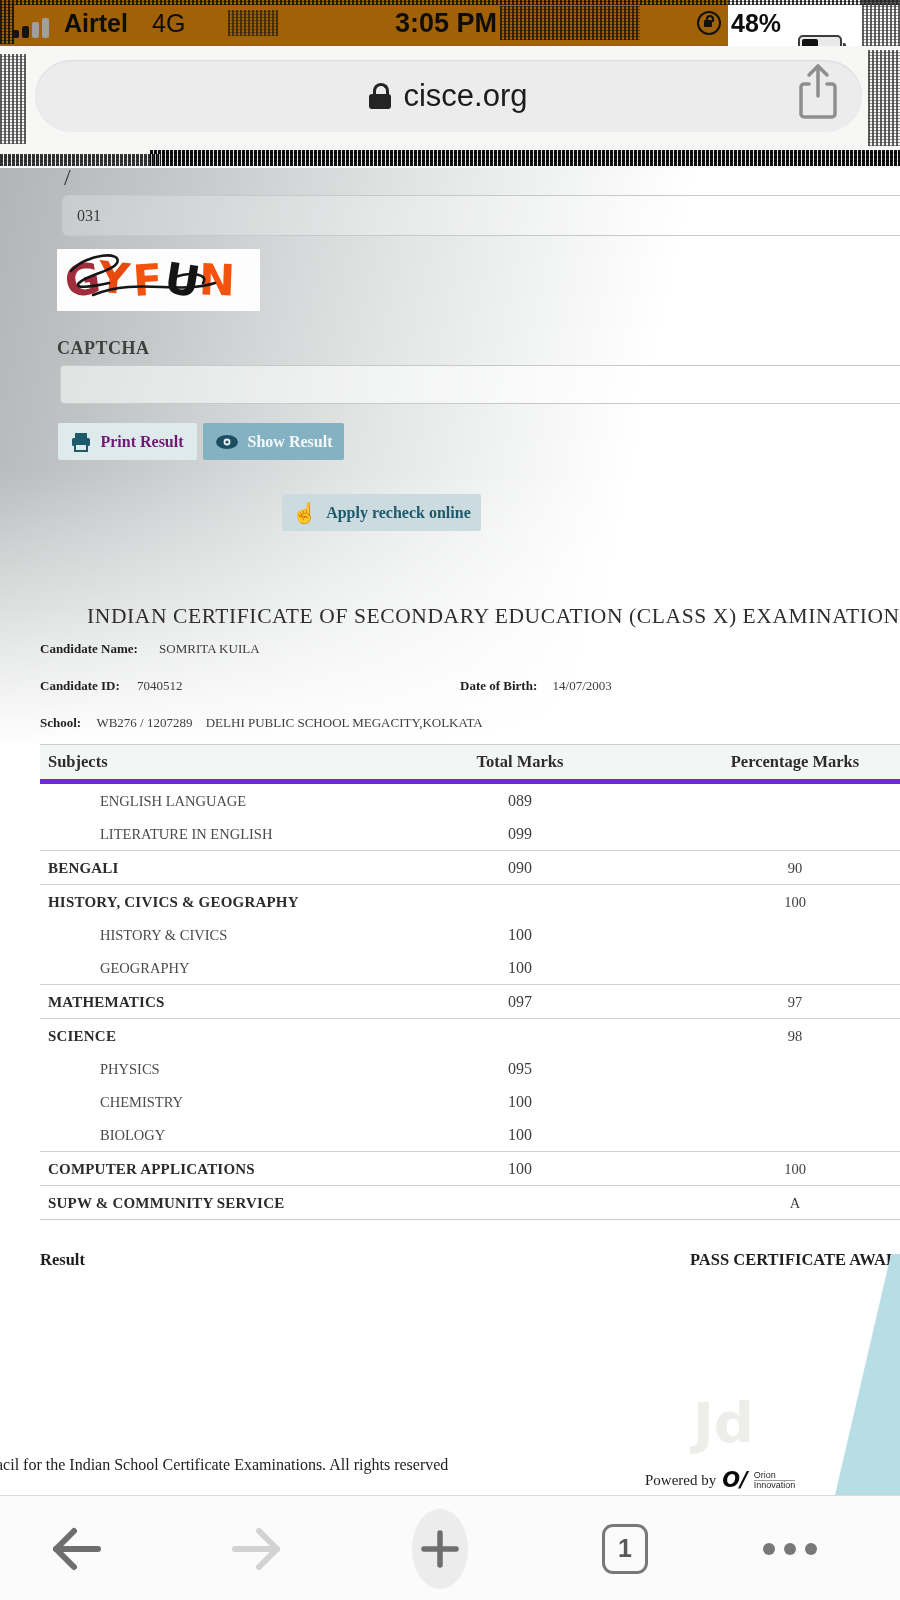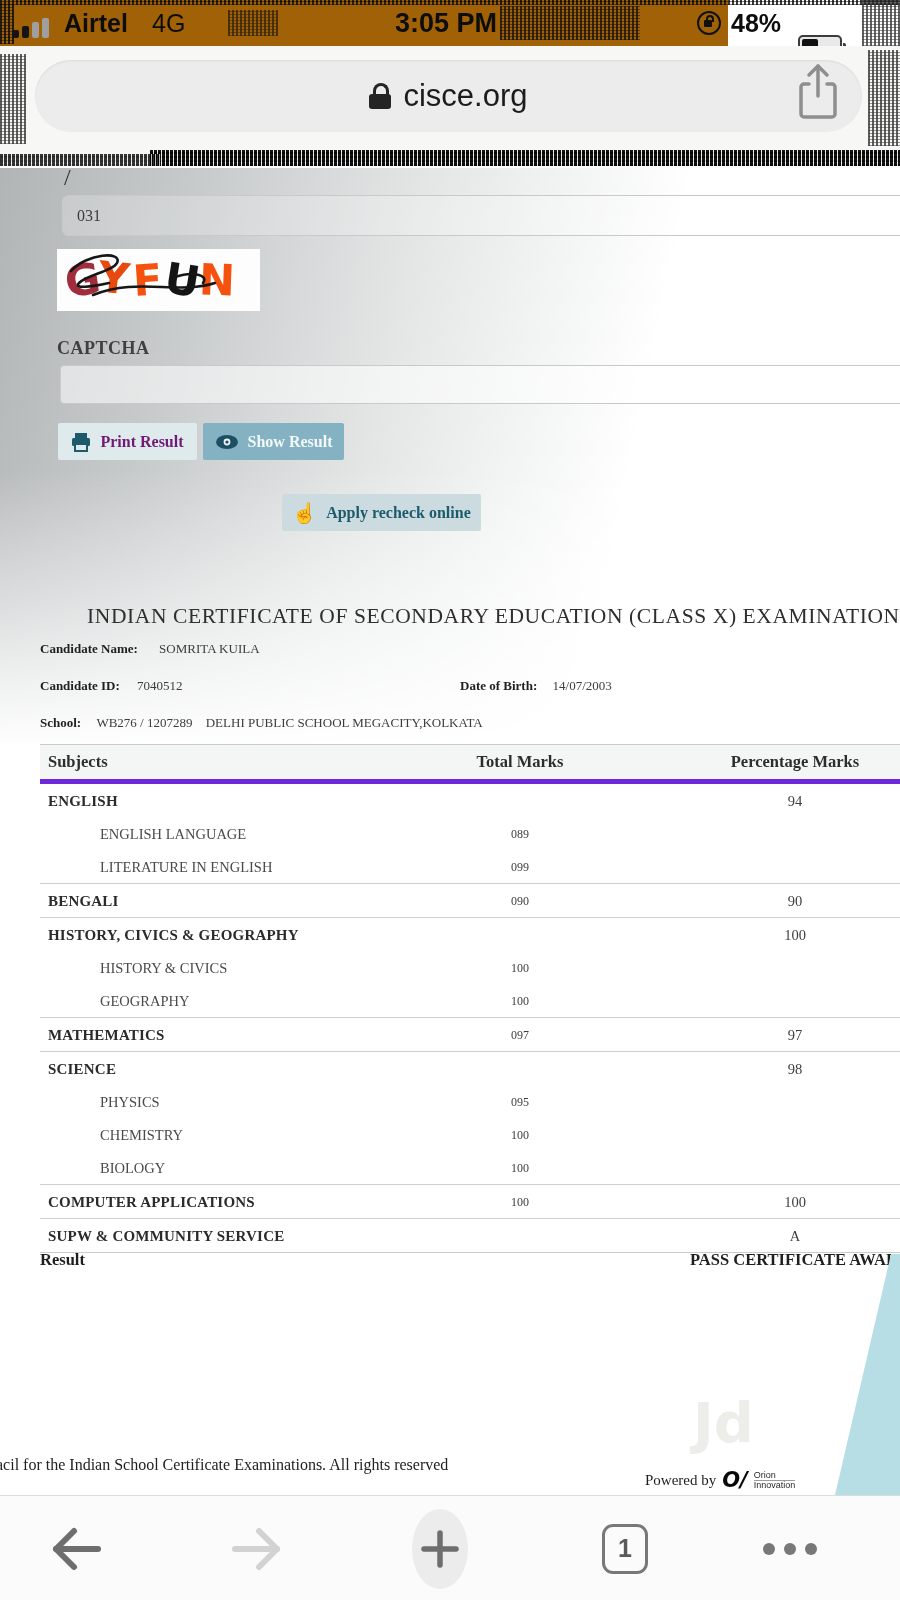--- a/index.html
+++ b/index.html
@@ -63,21 +63,21 @@
   .hand-ic{font-size:20px;line-height:20px;}
   .doc-title{top:436px;left:87px;font-size:21.5px;color:#2e2e2e;letter-spacing:.6px;white-space:nowrap;}
   .inforow{font-size:13px;color:#3c3c3c;white-space:nowrap;}
   .lbl{font-weight:bold;color:#1f1f1f;}
   
   .rtable{top:576px;left:40px;width:860px;border-top:1px solid #c8cccd;border-bottom:1px solid #c8cccd;}
   .trow{position:relative;height:33px;}
   .thead{height:34px;background:#f4f6f6;border-bottom:5px solid #6d28d9;}
   .thead .c-sub,.thead .c-tot,.thead .c-pct{font-weight:bold;font-size:16.5px;color:#2d2d2d;}
   .c-sub{position:absolute;left:8px;top:50%;transform:translateY(-50%);font-size:15px;color:#2b2b2b;white-space:nowrap;}
-  .c-tot{position:absolute;left:400px;width:160px;top:50%;transform:translateY(-50%);text-align:center;font-size:12px;color:#3e3e3e;}
+  .c-tot{position:absolute;left:400px;width:160px;top:50%;transform:translateY(-50%);text-align:center;font-size:16px;color:#3e3e3e;}
   .c-pct{position:absolute;left:650px;width:210px;top:50%;transform:translateY(-50%);text-align:center;font-size:14.5px;color:#3e3e3e;}
   .trow.group{border-top:1px solid #ccd0d1;}
   .trow.group .c-sub{font-weight:bold;font-size:15px;letter-spacing:.2px;}
   .trow.sub .c-sub{left:60px;color:#4a4a4a;font-size:14.5px;}
   .trow:first-of-type{border-top:none;}
   .resultrow{top:1082px;left:40px;width:860px;height:24px;}
   .resultrow .r-l{position:absolute;left:0;font-weight:bold;font-size:16.5px;color:#1f1f1f;}
   .resultrow .r-v{position:absolute;left:650px;font-weight:bold;font-size:16.5px;color:#1f1f1f;white-space:nowrap;}
   
   .copyright{top:1288px;left:-4px;font-size:16px;color:#222;white-space:nowrap;}
@@ -219,25 +219,20 @@
     <span style="margin-left:10px;">DELHI PUBLIC SCHOOL MEGACITY,KOLKATA</span>
   </div>
 
   <div class="abs rtable">
     <div class="trow thead">
       <span class="c-sub">Subjects</span>
       <span class="c-tot">Total Marks</span>
       <span class="c-pct">Percentage Marks</span>
     </div>
     <div>
-  <div class="trow group">
-    <span class="c-sub">ENGLISH</span>
-    <span class="c-tot"></span>
-    <span class="c-pct">94</span>
-  </div>
 
   <div class="trow sub">
     <span class="c-sub">ENGLISH LANGUAGE</span>
     <span class="c-tot">089</span>
     <span class="c-pct"></span>
   </div>
 
   <div class="trow sub">
     <span class="c-sub">LITERATURE IN ENGLISH</span>
     <span class="c-tot">099</span>

